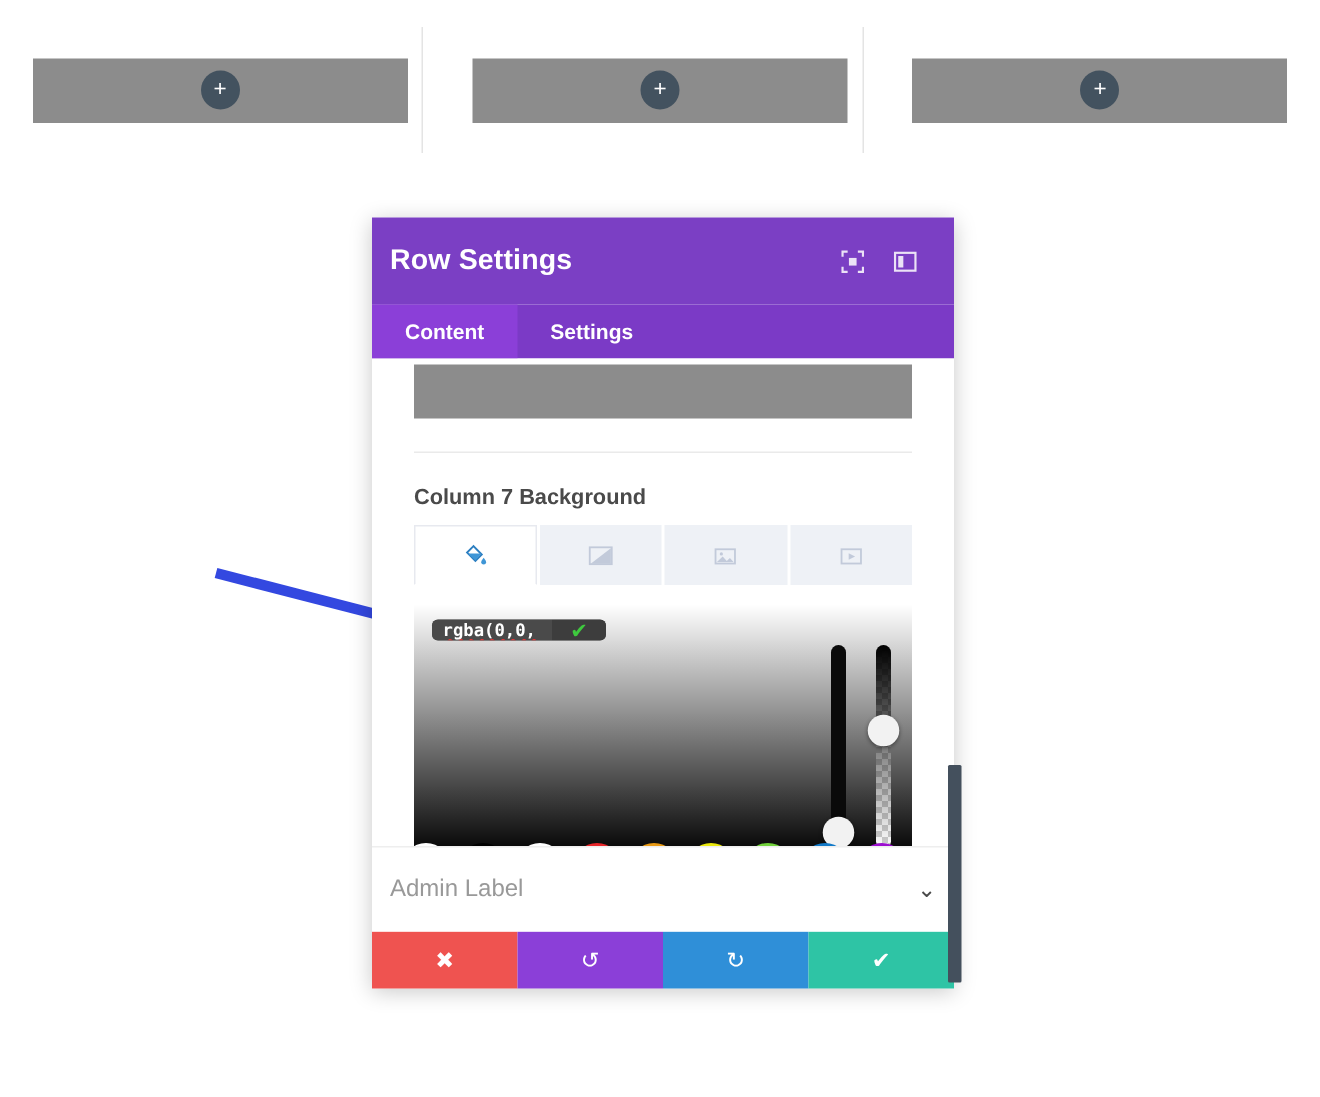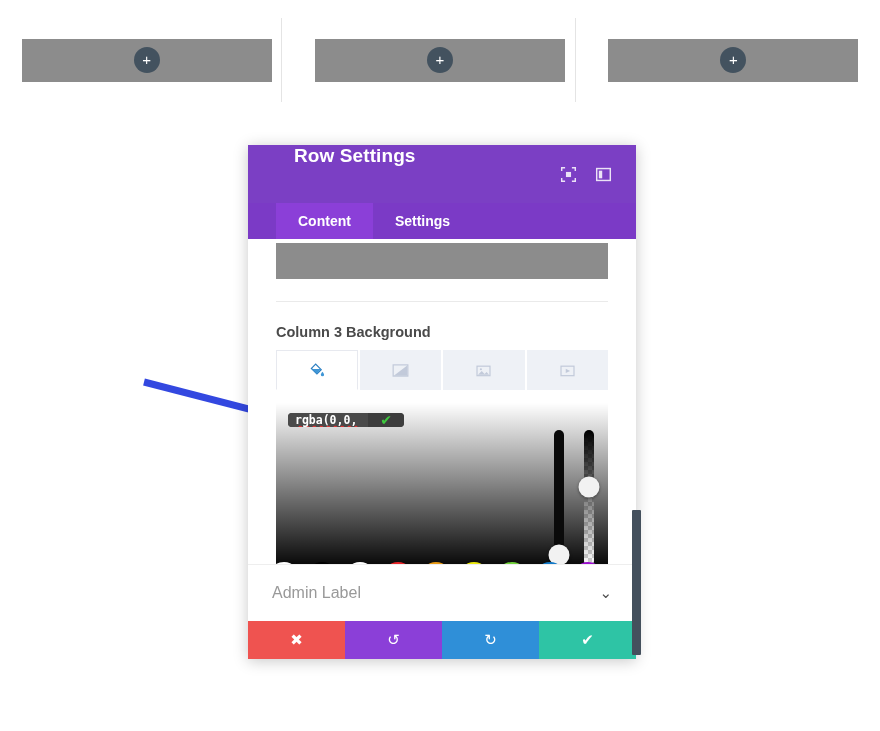--- a/index.html
+++ b/index.html
@@ -80,42 +80,42 @@
     background: #ffffff;
     box-shadow: 0 2px 14px rgba(0,0,0,0.22);
     display: flex;
     flex-direction: column;
     overflow: visible;
   }
   .modal-header {
     background: #7b3fc4;
     height: 58px;
     display: flex;
-    padding: 0 24px 0 46px;
+    align-items: center;
+    padding: 0 24px 0 12px;
   }
   .modal-title {
     color: #ffffff;
     font-size: 19px;
     font-weight: bold;
     flex: 1 1 auto;
     letter-spacing: .1px;
   }
   .header-icons { display: flex; gap: 18px; align-items: center; }
   .hdr-icon {
     width: 17px; height: 17px;
     opacity: .85;
     cursor: pointer;
     display: block;
   }
 
   .modal-tabs {
     background: #7b3ac6;
     display: flex;
     height: 36px;
-    padding-left: 28px;
   }
   .modal-tab {
     display: flex;
     align-items: center;
     padding: 0 22px;
     color: #ffffff;
     font-size: 14px;
     font-weight: bold;
     cursor: pointer;
   }
@@ -258,21 +258,21 @@
 
   
   .admin-label-row {
     position: absolute;
     left: 0; right: 0; bottom: 0;
     height: 56px;
     background: #ffffff;
     border-top: 1px solid #eeeeee;
     display: flex;
     align-items: center;
-    padding: 0 24px;
+    padding: 0 12px;
     cursor: pointer;
   }
   .admin-label-text {
     flex: 1 1 auto;
     color: #999999;
     font-size: 16px;
   }
   .chevron { color: #4a4a4a; font-size: 15px; }
 
   .modal-scrollbar {
@@ -358,21 +358,21 @@
       <div class="modal-tab active">Content</div>
       <div class="modal-tab">Settings</div>
     </div>
 
     <div class="modal-body">
       <div class="body-inner">
 
         <div class="preview-block"></div>
         <div class="divider"></div>
 
-        <div class="field-label">Column 3 Background</div>
+        <div class="field-label">Column 7 Background</div>
 
         <div class="bg-type-tabs">
           <div class="bg-type-tab active">
             <svg width="17" height="17" viewBox="0 0 20 20">
               <path d="M9 2.5 L4 7.5 L10.5 14 L15.5 9 Z" fill="none" stroke="#2d7fc1" stroke-width="1.5"></path>
               <path d="M4.6 8.2 L15.3 8.2 L10.5 13.8 Z" fill="#3f96d6"></path>
               <path d="M17 11.5 c1.6 2 1.9 2.8 1.9 3.5 a1.9 1.9 0 0 1 -3.8 0 c0 -.7 .3 -1.5 1.9 -3.5 z" fill="#3f96d6"></path>
             </svg>
           </div>
           <div class="bg-type-tab">

